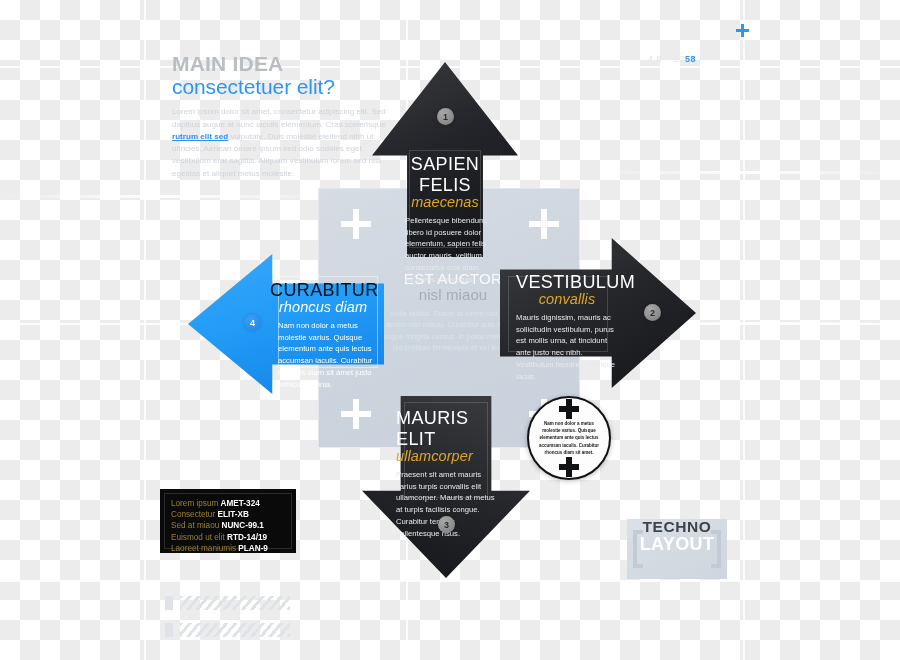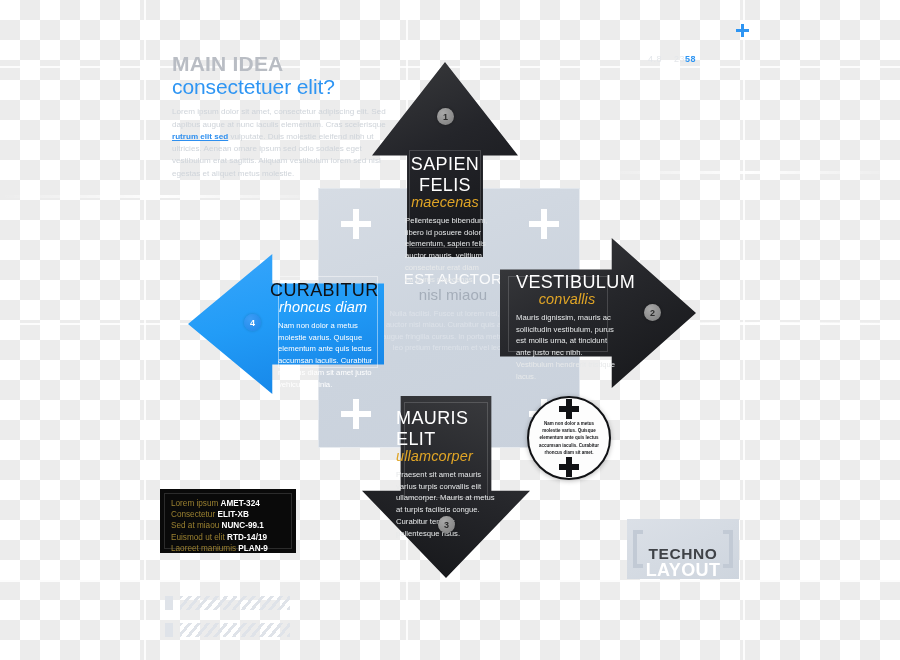--- a/index.html
+++ b/index.html
@@ -251,23 +251,23 @@
   }
   .stamp-plus::before { left:7px; top:0; width:6px; height:20px; }
   .stamp-plus::after  { left:0; top:7px; width:20px; height:6px; }
   #stamp .txt {
     font-size:4.5px; line-height:1.6; text-align:center;
     color:#17181b; width:66px; padding:1px 0; font-weight:bold;
   }
 
   
   #plate {
-    position:absolute; left:627px; top:519px; width:112px; height:60px;
+    position:absolute; left:627px; top:519px; width:100px; height:60px;
     background: linear-gradient(155deg, #dbe0e7 0%, #ced5de 100%);
-    display:flex; align-items:flex-end; justify-content:center;
+    display:flex; align-items:flex-start; justify-content:center;
   }
   #plate .brk {
     position:absolute; top:11px; width:10px; height:38px;
     border-top:4px solid #c2cad5;
     border-bottom:4px solid #c2cad5;
   }
   #plate .brk.l { left:6px;  border-left:4px solid #c2cad5; }
   #plate .brk.r { right:6px; border-right:4px solid #c2cad5; }
   #plate .lines { text-align:center; line-height:1.0; }
   #plate .l1 {

